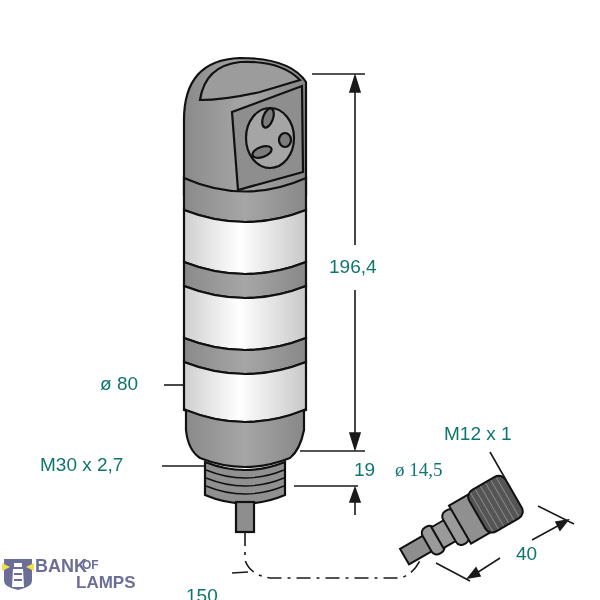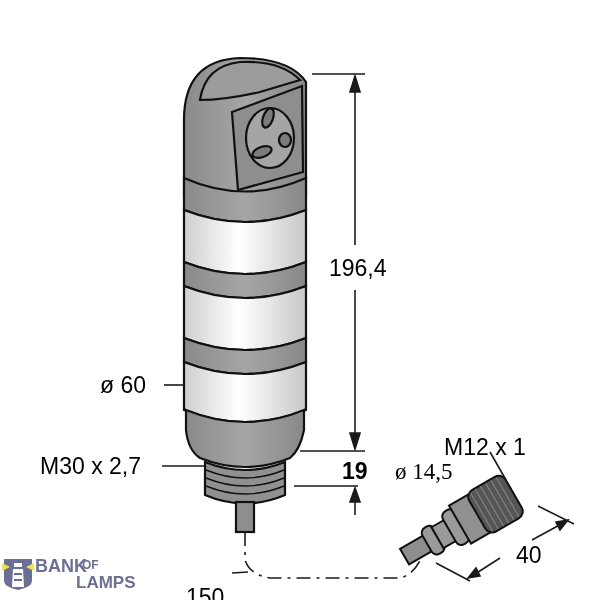--- a/index.html
+++ b/index.html
@@ -1,18 +1,18 @@
 <!DOCTYPE html>
 <html><head>
 <meta charset="utf-8">
 <style>
   html, body { margin:0; padding:0; background:#ffffff; }
   body { width:600px; height:600px; position:relative; overflow:hidden; font-family:"Liberation Sans", sans-serif; }
   #drawing { position:absolute; left:0; top:0; width:600px; height:600px; }
-  .dim-label { position:absolute; font-family:"Liberation Sans", sans-serif; font-size:23px; color:#000000; white-space:nowrap; line-height:1; }
+  .dim-label { position:absolute; font-family:"Liberation Sans", sans-serif; font-size:19px; color:#0f766e; white-space:nowrap; line-height:1; }
   .logo { position:absolute; left:2px; top:555px; width:110px; height:38px; }
   .logo-text { position:absolute; font-family:"Liberation Sans", sans-serif; font-weight:bold; color:#6b6f98; line-height:1; }
 </style>
 </head>
 <body>
 
 <svg id="drawing" viewBox="0 0 600 600" xmlns="http://www.w3.org/2000/svg">
   <defs>
     <linearGradient id="lightGrad" x1="0" x2="1" y1="0" y2="0">
       <stop offset="0" stop-color="#cfcfcf"></stop>
@@ -99,25 +99,25 @@
     <line x1="538" y1="506" x2="574" y2="524"></line>
     <line x1="436" y1="563" x2="470" y2="581"></line>
     <line x1="565" y1="522" x2="532" y2="540"></line>
     <line x1="500" y1="558" x2="472" y2="576"></line>
     <polygon points="568,520 556,522 560,530"></polygon>
     <polygon points="468,578 480,576 476,568"></polygon>
   </g>
 </svg>
 
 <div class="dim-label" style="left:329px;top:257px;">196,4</div>
-<div class="dim-label" style="left:100px;top:374px;">ø 60</div>
+<div class="dim-label" style="left:100px;top:374px;">ø 80</div>
 <div class="dim-label" style="left:40px;top:455px;">M30 x 2,7</div>
-<div class="dim-label" style="left:342px;top:460px;font-weight:bold;">19</div>
+<div class="dim-label" style="left:354px;top:460px;">19</div>
 <div class="dim-label" style="left:186px;top:562px;margin-top:24px;">150</div>
-<div class="dim-label" style="left:444px;top:436px;">M12 x 1</div>
+<div class="dim-label" style="left:444px;top:424px;">M12 x 1</div>
 <div class="dim-label" style="left:395px;top:460px;font-family:Liberation Serif, serif;">ø 14,5</div>
 <div class="dim-label" style="left:516px;top:544px;">40</div>
 
 <div class="logo">
   <svg width="32" height="36" viewBox="0 0 32 36" style="position:absolute;left:0;top:0;">
     <path d="M2,4 L30,4 L30,26 Q30,32 16,35 Q2,32 2,26 Z" fill="#6b6f98"></path>
     <polygon points="0,8 8,12 0,16" fill="#f2e14a"></polygon>
     <polygon points="32,8 24,12 32,16" fill="#f2e14a"></polygon>
     <rect x="12" y="8" width="8" height="4" fill="#ffffff"></rect>
     <polygon points="11,14 21,14 22,32 10,32" fill="#ffffff"></polygon>

